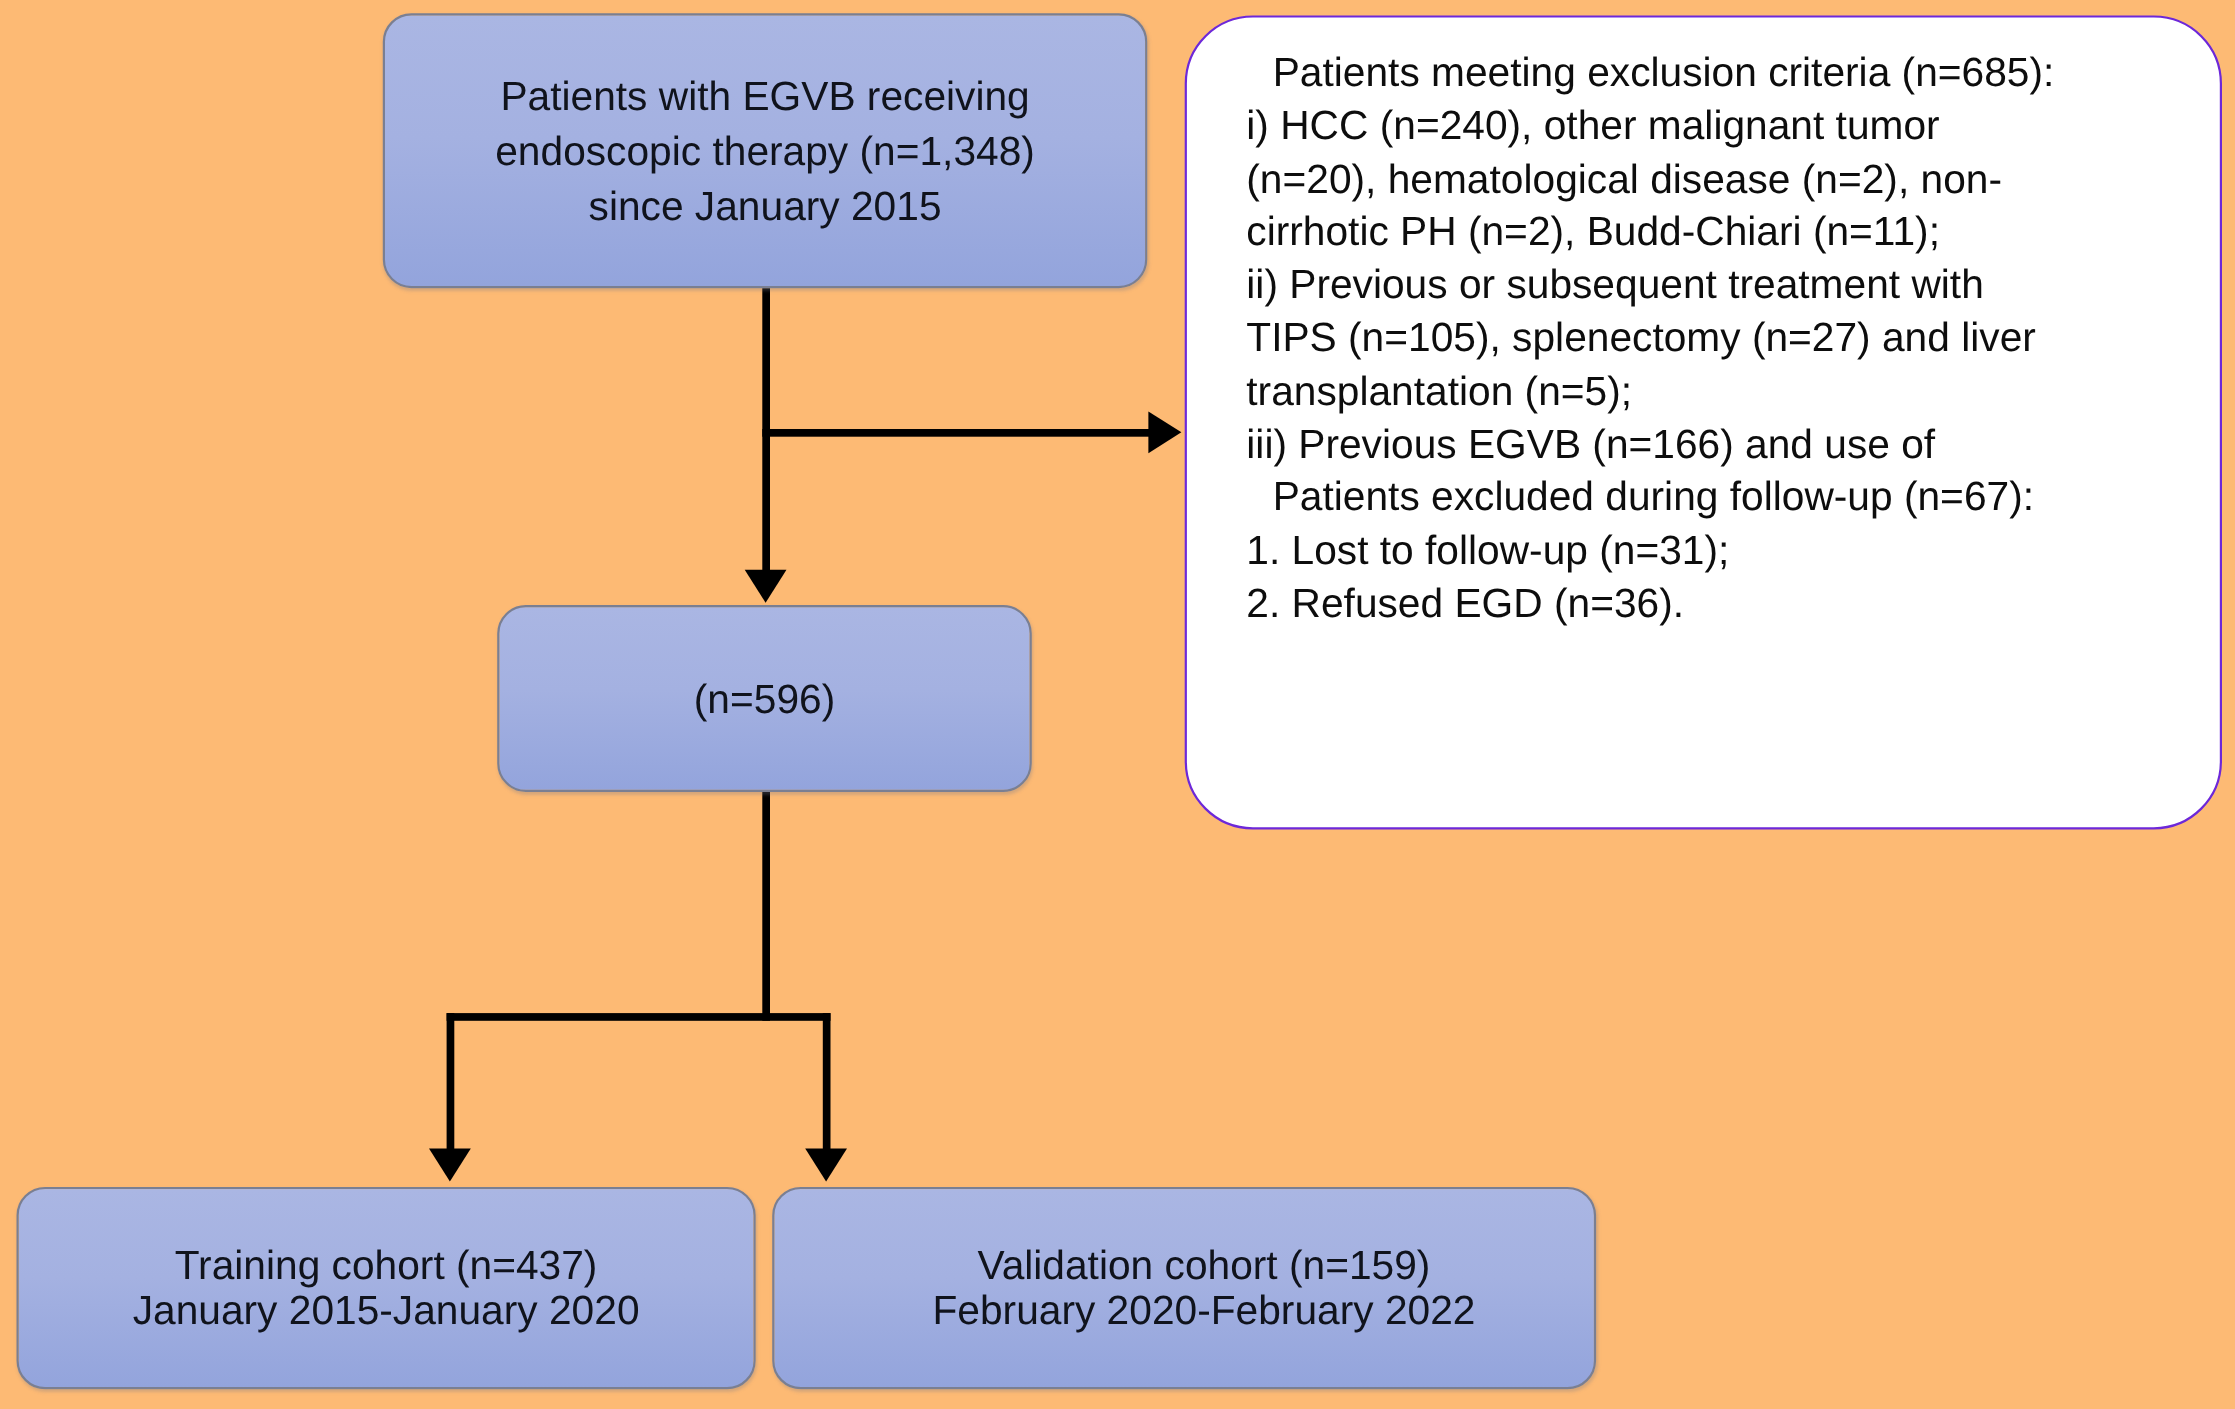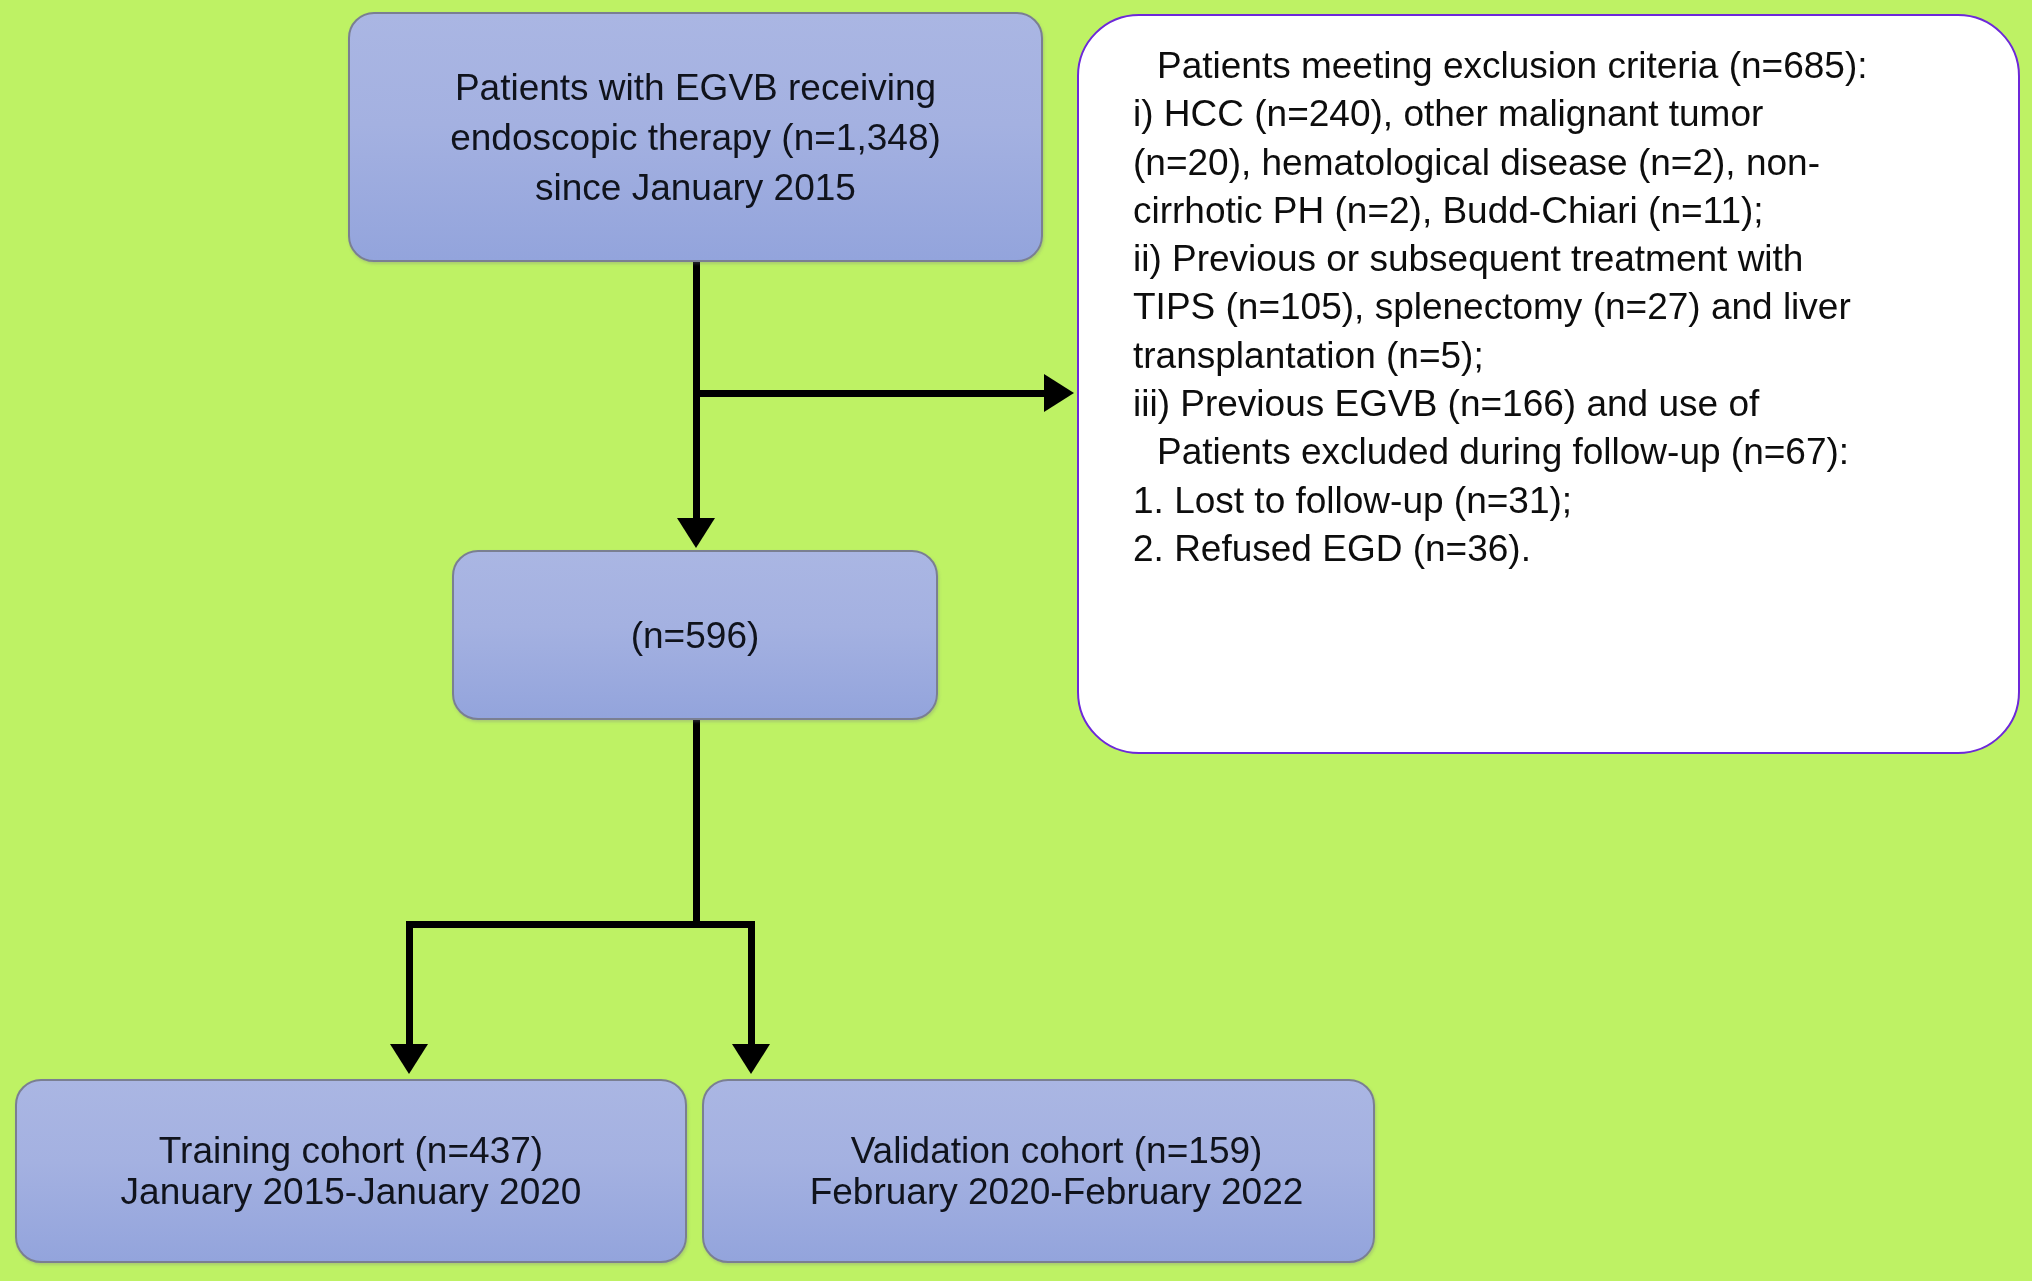--- a/index.html
+++ b/index.html
@@ -9,21 +9,21 @@
     background: #ffffff;
   }
   body {
     font-family: "Liberation Sans", sans-serif;
     color: #111111;
   }
   #canvas {
     position: relative;
     width: 2032px;
     height: 1281px;
-    background: #bef264;
+    background: #fdba74;
     overflow: hidden;
   }
 
   
   .flow-box {
     position: absolute;
     box-sizing: border-box;
     border: 2px solid #7a7f92;
     border-radius: 26px;
     background: linear-gradient(to bottom, #aab6e3 0%, #a4b1e1 45%, #93a4dc 100%);
@@ -148,20 +148,20 @@
     </div>
   </div>
 
   <div class="flow-box" id="box-training" style="left:15px; top:1079px; width:672px; height:184px;">
     <div class="box-text">
       <span class="line">Training cohort (n=437)</span>
       <span class="line">January 2015-January 2020</span>
     </div>
   </div>
 
-  <div class="flow-box" id="box-validation" style="left:702px; top:1079px; width:673px; height:184px;padding-left:36px;">
+  <div class="flow-box" id="box-validation" style="left:702px; top:1079px; width:749px; height:184px;padding-left:36px;">
     <div class="box-text">
       <span class="line">Validation cohort (n=159)</span>
       <span class="line">February 2020-February 2022</span>
     </div>
   </div>
 
 </div>
 
 </body></html>

